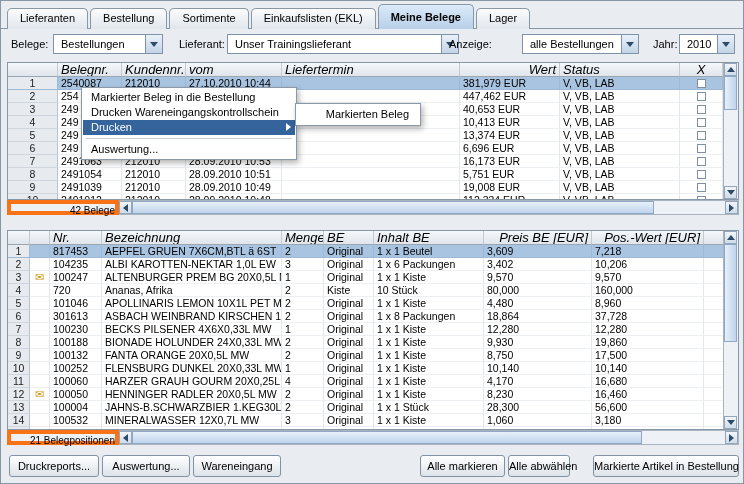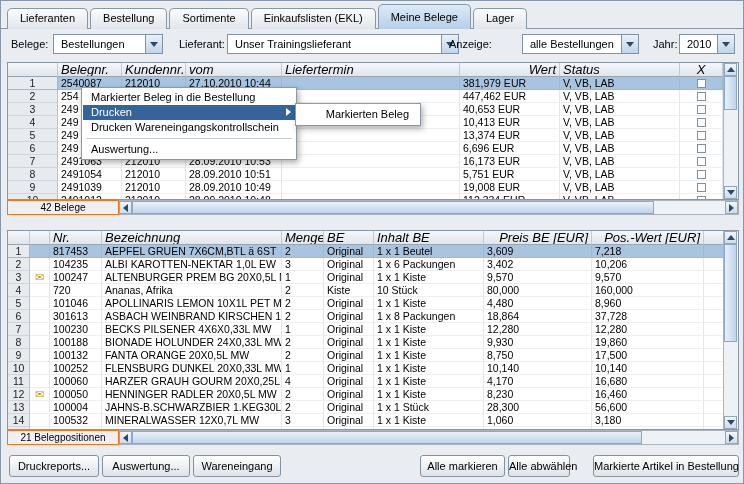--- a/index.html
+++ b/index.html
@@ -9,21 +9,21 @@
     background: #e9edf2; border: 1px solid #8897a6; overflow: hidden;
     font-size: 11px; color: #000;
   }
   
   .tabbar { position: absolute; left: 0; top: 2px; width: 100%; height: 26px;
     display: flex; align-items: flex-end; padding-left: 6px; gap: 2px;
     border-bottom: 1px solid #8897a6; }
   .tab { height: 21px; padding: 3px 12px; border: 1px solid #8897a6; border-bottom: none;
     border-radius: 5px 5px 0 0; background: linear-gradient(#fbfcfd, #e0e6ec);
     white-space: nowrap; cursor: default; margin-bottom: -1px; }
-  .tab.active { height: 25px; padding-top: 6px; font-weight: normal;
+  .tab.active { height: 25px; padding-top: 6px; font-weight: bold;
     background: linear-gradient(#dceafa, #b7cfe8); z-index: 2; }
   
   .filterbar { position: absolute; left: 0; top: 29px; width: 100%; height: 28px; }
   .flabel { position: absolute; top: 8px; white-space: nowrap; }
   .combo { position: absolute; top: 4px; height: 20px; border: 1px solid #7f92a8;
     background: #fff; display: flex; }
   .cval { flex: 1; padding: 3px 7px 0; white-space: nowrap; overflow: hidden; }
   .cbtn { width: 17px; border-left: 1px solid #7f92a8;
     background: linear-gradient(#eaf1f9, #c2d4e8); display: flex; align-items: center; justify-content: center; }
   .tri { width: 0; height: 0; display: block; }
@@ -62,22 +62,22 @@
   
   .vscroll { position: absolute; top: 0; right: 0; bottom: 0; width: 15px;
     background: #eef1f5; border-left: 1px solid #aab4be; display: flex; flex-direction: column; }
   .sbtn { width: 13px; height: 13px; margin: 0; flex: none;
     background: linear-gradient(#f2f6fa, #cfdcea); border: 1px solid #93a6bc;
     display: flex; align-items: center; justify-content: center; }
   .vtrack { flex: 1; position: relative; }
   .vthumb { position: absolute; left: 0; top: 0; width: 13px;
     background: linear-gradient(90deg, #e8f0f9, #bfd4ec); border: 1px solid #90a8c6; }
   .tfoot { position: absolute; height: 15px; display: flex; }
-  .countbox { width: 112px; height: 15px; background: #eef1f4; border: 1px solid #f97316;
-    font-size: 10px; line-height: 13px; text-align: center; flex: none; }
+  .countbox { width: 112px; height: 15px; background: #eef1f4; border: 4px solid #f97316;
+    font-size: 10px; line-height: 13px; text-align: right; flex: none; }
   .hscroll { flex: 1; height: 15px; background: #eef1f5; border: 1px solid #aab4be;
     border-left: none; display: flex; }
   .htrack { flex: 1; position: relative; }
   .hthumb { position: absolute; left: 0; top: 0; height: 13px;
     background: linear-gradient(#e8f0f9, #bfd4ec); border: 1px solid #90a8c6; }
   
   .menu { position: absolute; left: 80px; top: 86px; width: 216px; background: #fff;
     border: 1px solid #8b98a8; box-shadow: 2px 3px 6px rgba(0,0,0,.3);
     padding: 2px 1px; z-index: 10; }
   .mi { height: 15px; line-height: 15px; padding: 0 10px 0 8px; font-size: 11px;
@@ -532,25 +532,25 @@
     <button class="jbtn" style="left:8px;width:90px">Druckreports...</button>
     <button class="jbtn" style="left:101px;width:88px">Auswertung...</button>
     <button class="jbtn" style="left:192px;width:88px">Wareneingang</button>
     <button class="jbtn" style="left:419px;width:85px">Alle markieren</button>
     <button class="jbtn" style="left:507px;width:62px">Alle abwählen</button>
     <button class="jbtn" style="left:592px;width:146px">Markierte Artikel in Bestellung</button>
   </div>
 
   <div class="menu">
     <div class="mi">Markierter Beleg in die Bestellung</div>
+    <div class="mi">Drucken Wareneingangskontrollschein</div>
     <div class="mi hi">
       <span>Drucken</span>
       <span class="sub-arrow"></span>
     </div>
-    <div class="mi">Drucken Wareneingangskontrollschein</div>
     <div class="msep"></div>
     <div class="mi">Auswertung...</div>
   </div>
   <div class="submenu">
     <div class="mi">Markierten Beleg</div>
   </div>
 
 </div>
 
 </body></html>

